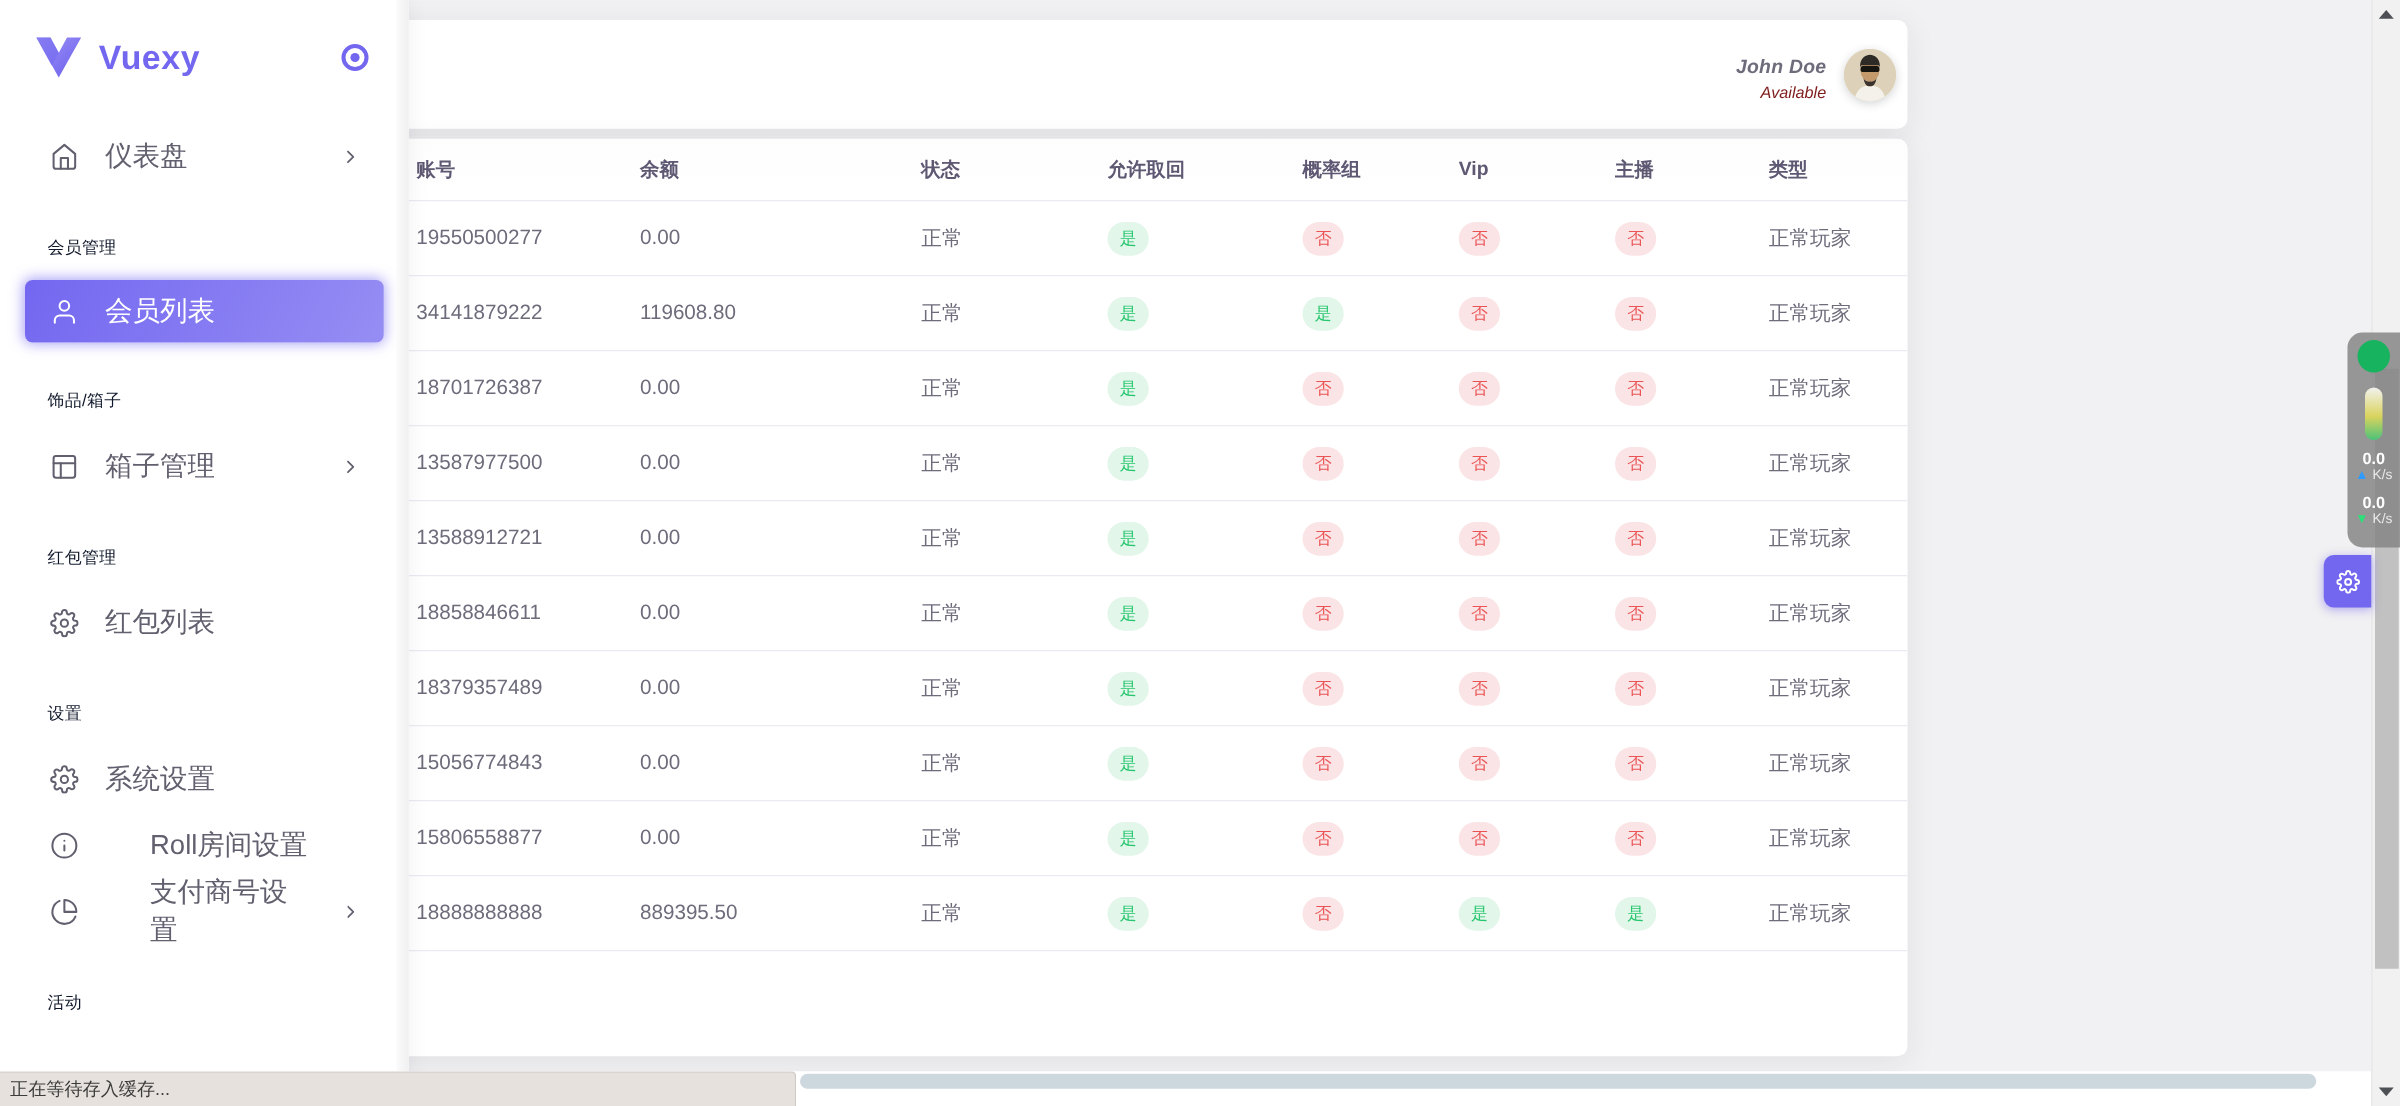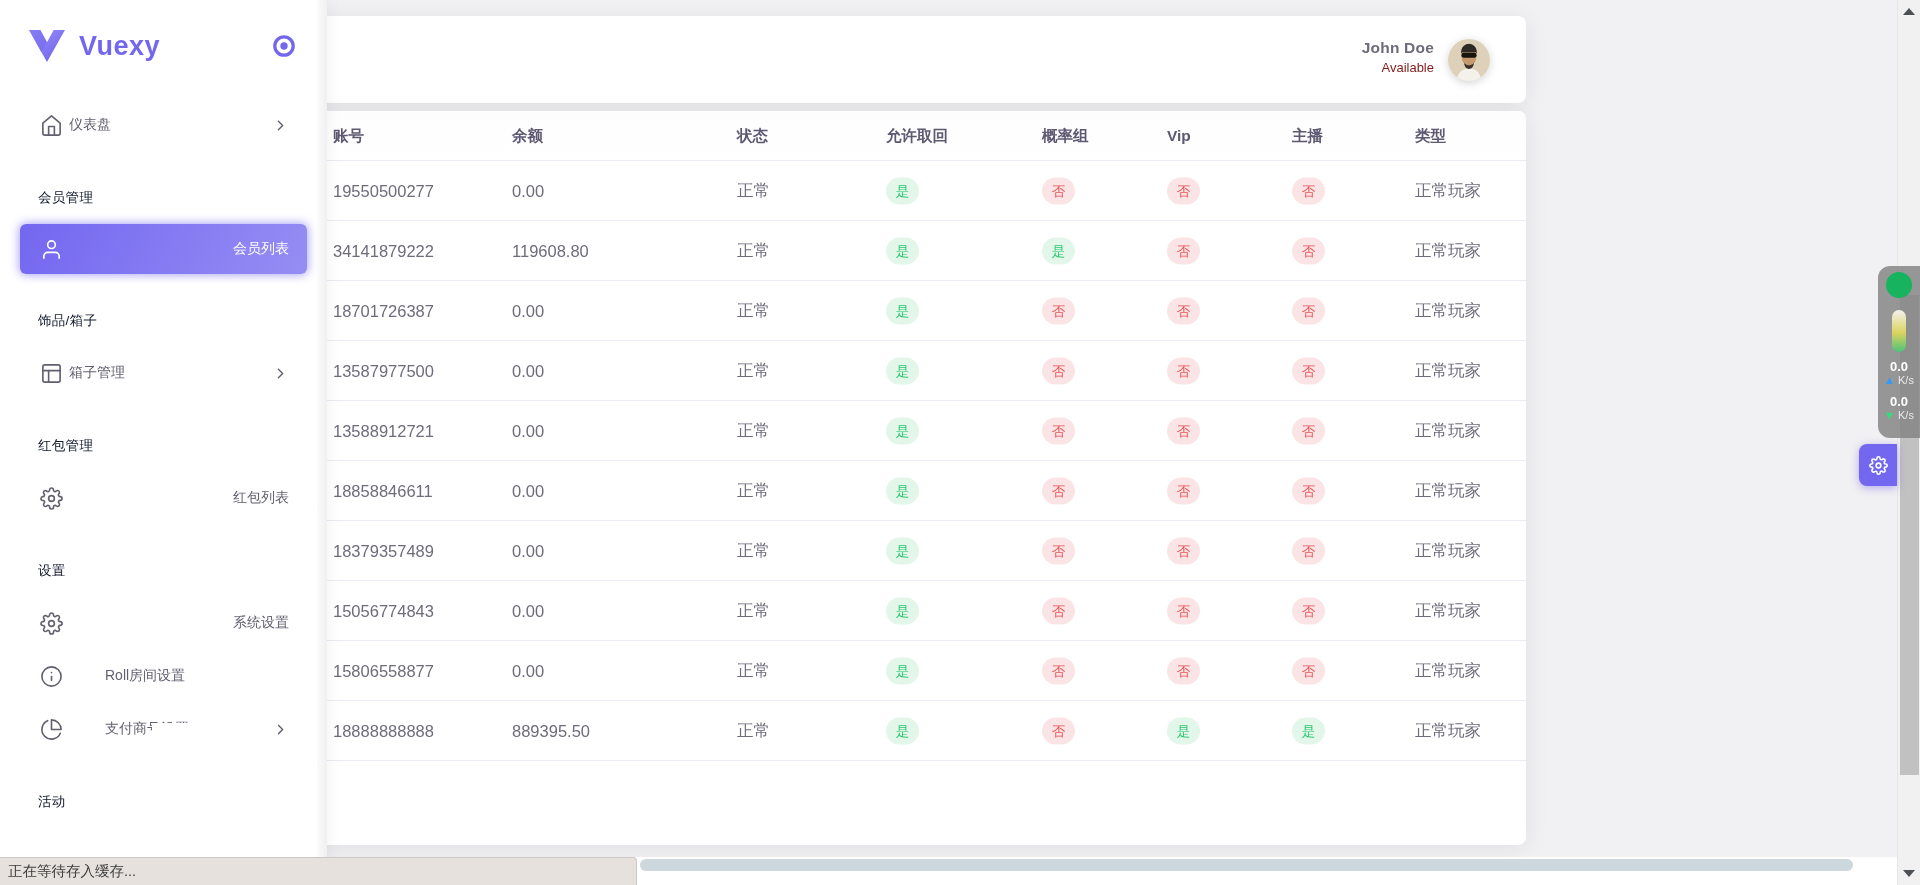--- a/index.html
+++ b/index.html
@@ -30,44 +30,44 @@
   .nav-header {
     margin-top: 37px; padding-left: 38px; height: 20px; line-height: 20px;
     font-size: 13.5px; color: #0f172a; letter-spacing: .3px;
   }
   .nav-item {
     height: 52px; margin: 0 20px; padding: 0 18px 0 20px;
     display: flex; align-items: center; border-radius: 6px; cursor: pointer;
     color: #625f6e;
   }
   .nav > .nav-item:first-child { margin-top: 7px; }
-  .nav-header + .nav-item { margin-top: 16px; justify-content: space-between; }
+  .nav-header + .nav-item { margin-top: 16px; }
   .nav-item + .nav-item { margin-top: 1px; gap: 36px; }
   .nav-item.active {
     height: 50px;
     background: linear-gradient(118deg, #7367f0, rgba(115,103,240,.75));
     box-shadow: 0 0 10px 1px rgba(115,103,240,.6);
     color: #fff;
   }
   .nav-icon { width: 23px; height: 23px; flex: 0 0 23px; }
   .nav-icon svg { width: 23px; height: 23px; stroke: #625f6e; fill: none; stroke-width: 1.7; stroke-linecap: round; stroke-linejoin: round; }
   .nav-item.active .nav-icon svg { stroke: #fff; }
-  .nav-label { margin-left: 6px; font-size: 14px; }
+  .nav-label { margin-left: 21px; font-size: 22px; }
   .nav-chevron { margin-left: auto; width: 17px; height: 17px; }
   .nav-chevron svg { width: 17px; height: 17px; stroke: #625f6e; fill: none; stroke-width: 2; stroke-linecap: round; stroke-linejoin: round; }
 
   
   .main { position: absolute; left: 327px; top: 0; right: 23px; bottom: 0; background: #f1f0f2; }
   .bottom-white { position: absolute; left: 327px; right: 23px; bottom: 0; height: 28px; background: #fff; z-index: 1; }
 
   .navbar-card {
     position: absolute; left: 37px; top: 16px; width: 1489px; height: 87px;
     background: #fff; border-radius: 8px; box-shadow: 0 4px 24px rgba(34,41,47,.08);
   }
-  .nav-user { position: absolute; right: 36px; top: 50%; transform: translateY(-50%); display: flex; align-items: flex-start; }
+  .nav-user { position: absolute; right: 9px; top: 50%; transform: translateY(-50%); display: flex; align-items: flex-end; font-style: italic; }
   .user-text { text-align: right; margin-right: 14px; }
   .user-name { font-size: 15.5px; font-weight: 700; color: #6e6b7b; letter-spacing: .2px; }
   .user-status { font-size: 13px; color: #7f1d1d; margin-top: 3px; }
   .user-avatar { width: 42px; height: 42px; border-radius: 50%; overflow: hidden; box-shadow: 0 2px 8px rgba(34,41,47,.2); cursor: pointer; }
 
   .table-card {
     position: absolute; left: 37px; top: 111px; width: 1489px; height: 734px;
     background: #fff; border-radius: 8px; box-shadow: 0 4px 24px rgba(34,41,47,.08);
     overflow: hidden;
   }

